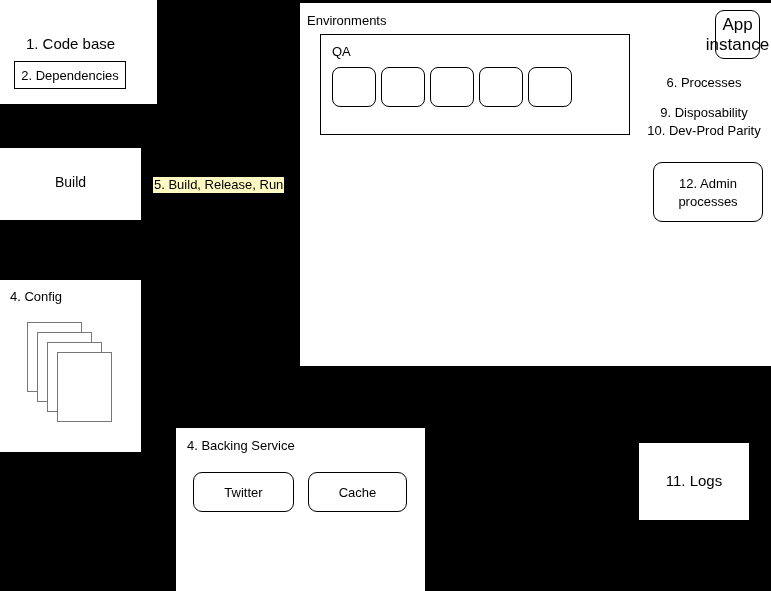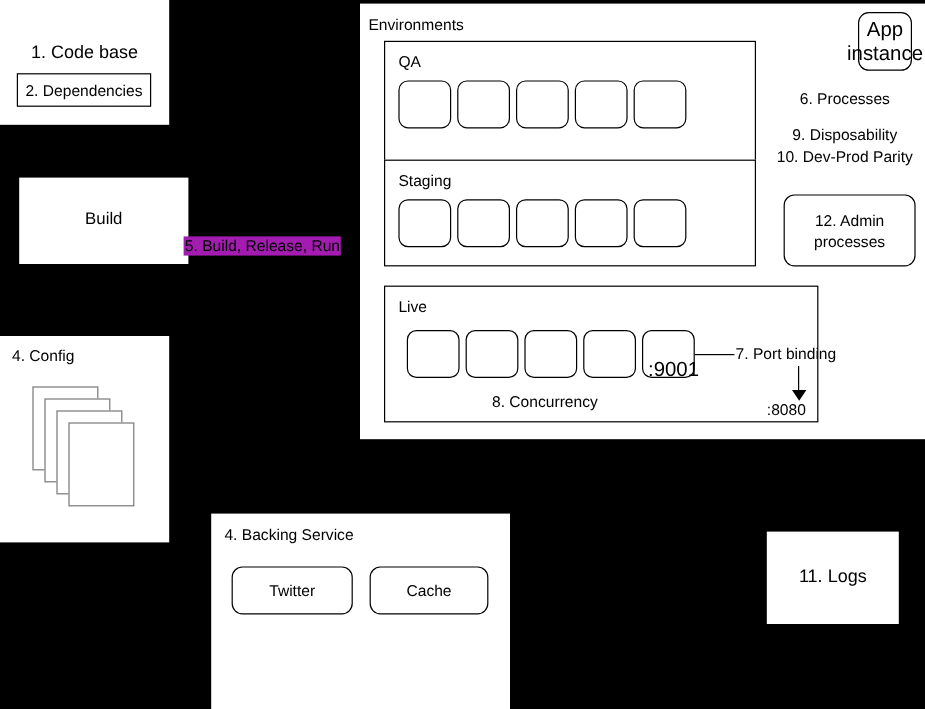--- a/index.html
+++ b/index.html
@@ -55,24 +55,23 @@
     background: #ffffff;
   }
   .sheet {
     position: absolute;
     box-sizing: border-box;
     border: 1.5px solid #777777;
     background: #ffffff;
   }
   .whitetext {
     position: absolute;
-    background: #a21caf;
+    background: #fef9c3;
     white-space: nowrap;
     padding: 0 1px;
-    margin-top: 20px;
   }
   .f13 { font-size: 13px; }
   .f14 { font-size: 14px; }
   .f15 { font-size: 15px; }
   .f11 { font-size: 17px; }
   .center-txt { text-align: center; }
   .vline {
     position: absolute;
     background: #000000;
     width: 1px;
@@ -81,28 +80,28 @@
     position: absolute;
     background: #000000;
     height: 1px;
   }
 </style>
 </head>
 <body>
 
 <div id="canvas">
 
-  <div class="panel" style="left:0px; top:0px; width:141px; height:104px;">
+  <div class="panel" style="left:0px; top:0px; width:157px; height:104px;">
     <div class="lbl f15" style="left:0px; top:35px; width:141px; text-align:center;">1. Code base</div>
   </div>
   <div class="box f13" style="left:14px; top:61px; width:112px; height:28px;">
     <span>2. Dependencies</span>
   </div>
 
-  <div class="panel" style="left:0px; top:148px; width:141px; height:72px;margin-left:16px;">
+  <div class="panel" style="left:0px; top:148px; width:141px; height:72px;">
     <div class="lbl f14" style="left:0px; top:26px; width:141px; text-align:center;">Build</div>
   </div>
 
   <div class="whitetext f13" style="left:153px; top:177px; line-height:16px;">5. Build, Release, Run</div>
 
   <div class="panel" style="left:0px; top:280px; width:141px; height:172px;">
     <div class="lbl f13" style="left:10px; top:9px;">4. Config</div>
     <div class="sheet" style="left:27px; top:42px; width:55px; height:70px;"></div>
     <div class="sheet" style="left:37px; top:52px; width:55px; height:70px;"></div>
     <div class="sheet" style="left:47px; top:62px; width:55px; height:70px;"></div>
@@ -125,53 +124,21 @@
 
     <div class="box" style="left:20px; top:31px; width:310px; height:101px; display:block;text-decoration:underline;">
       <div class="lbl f13" style="left:11px; top:9px;">QA</div>
       <div class="inst" style="left:11px; top:32px; width:44px; height:40px;"></div>
       <div class="inst" style="left:60px; top:32px; width:44px; height:40px;"></div>
       <div class="inst" style="left:109px; top:32px; width:44px; height:40px;"></div>
       <div class="inst" style="left:158px; top:32px; width:44px; height:40px;"></div>
       <div class="inst" style="left:207px; top:32px; width:44px; height:40px;"></div>
     </div>
 
-    <div class="box" style="left:20px; top:130px; width:310px; height:89px; display:block;">
-      <div class="lbl f13" style="left:11px; top:9px;">Staging</div>
-      <div class="inst" style="left:11px; top:32px; width:44px; height:40px;"></div>
-      <div class="inst" style="left:60px; top:32px; width:44px; height:40px;"></div>
-      <div class="inst" style="left:109px; top:32px; width:44px; height:40px;"></div>
-      <div class="inst" style="left:158px; top:32px; width:44px; height:40px;"></div>
-      <div class="inst" style="left:207px; top:32px; width:44px; height:40px;"></div>
-    </div>
 
-    <div class="box" style="left:20px; top:235px; width:362px; height:114px; display:block;">
-      <div class="lbl f13" style="left:11px; top:9px;">Live</div>
-      <div class="inst" style="left:18px; top:36px; width:44px; height:40px;"></div>
-      <div class="inst" style="left:67px; top:36px; width:44px; height:40px;"></div>
-      <div class="inst" style="left:116px; top:36px; width:44px; height:40px;"></div>
-      <div class="inst" style="left:165px; top:36px; width:44px; height:40px;"></div>
-      <div class="inst" style="left:214px; top:36px; width:44px; height:40px;">
-        <span class="lbl f11" style="left:4px; top:22px;">:9001</span>
-      </div>
-
-      <div class="lbl f13" style="left:89px; top:88px;">8. Concurrency</div>
-
-      <div class="hline" style="left:258px; top:56px; width:33px;"></div>
-
-      <div class="lbl f13" style="left:292px; top:48px;">7. Port binding</div>
-
-      <div class="vline" style="left:344px; top:66px; height:22px;"></div>
-
-      <div style="position:absolute; left:339px; top:86px; width:0; height:0;
-                  border-left:6px solid transparent; border-right:6px solid transparent;
-                  border-top:9px solid #000000;"></div>
-
-      <div class="lbl f13" style="left:318px; top:95px;">:8080</div>
-    </div>
 
     <div class="rbox f11" style="left:415px; top:7px; width:45px; height:49px; flex-direction:column;">
       <span>App</span>
       <span>instance</span>
     </div>
 
     <div class="lbl f13 center-txt" style="left:340px; top:72px; width:128px;">6. Processes</div>
     <div class="lbl f13 center-txt" style="left:340px; top:102px; width:128px;">9. Disposability</div>
     <div class="lbl f13 center-txt" style="left:340px; top:120px; width:128px;">10. Dev-Prod Parity</div>
 

